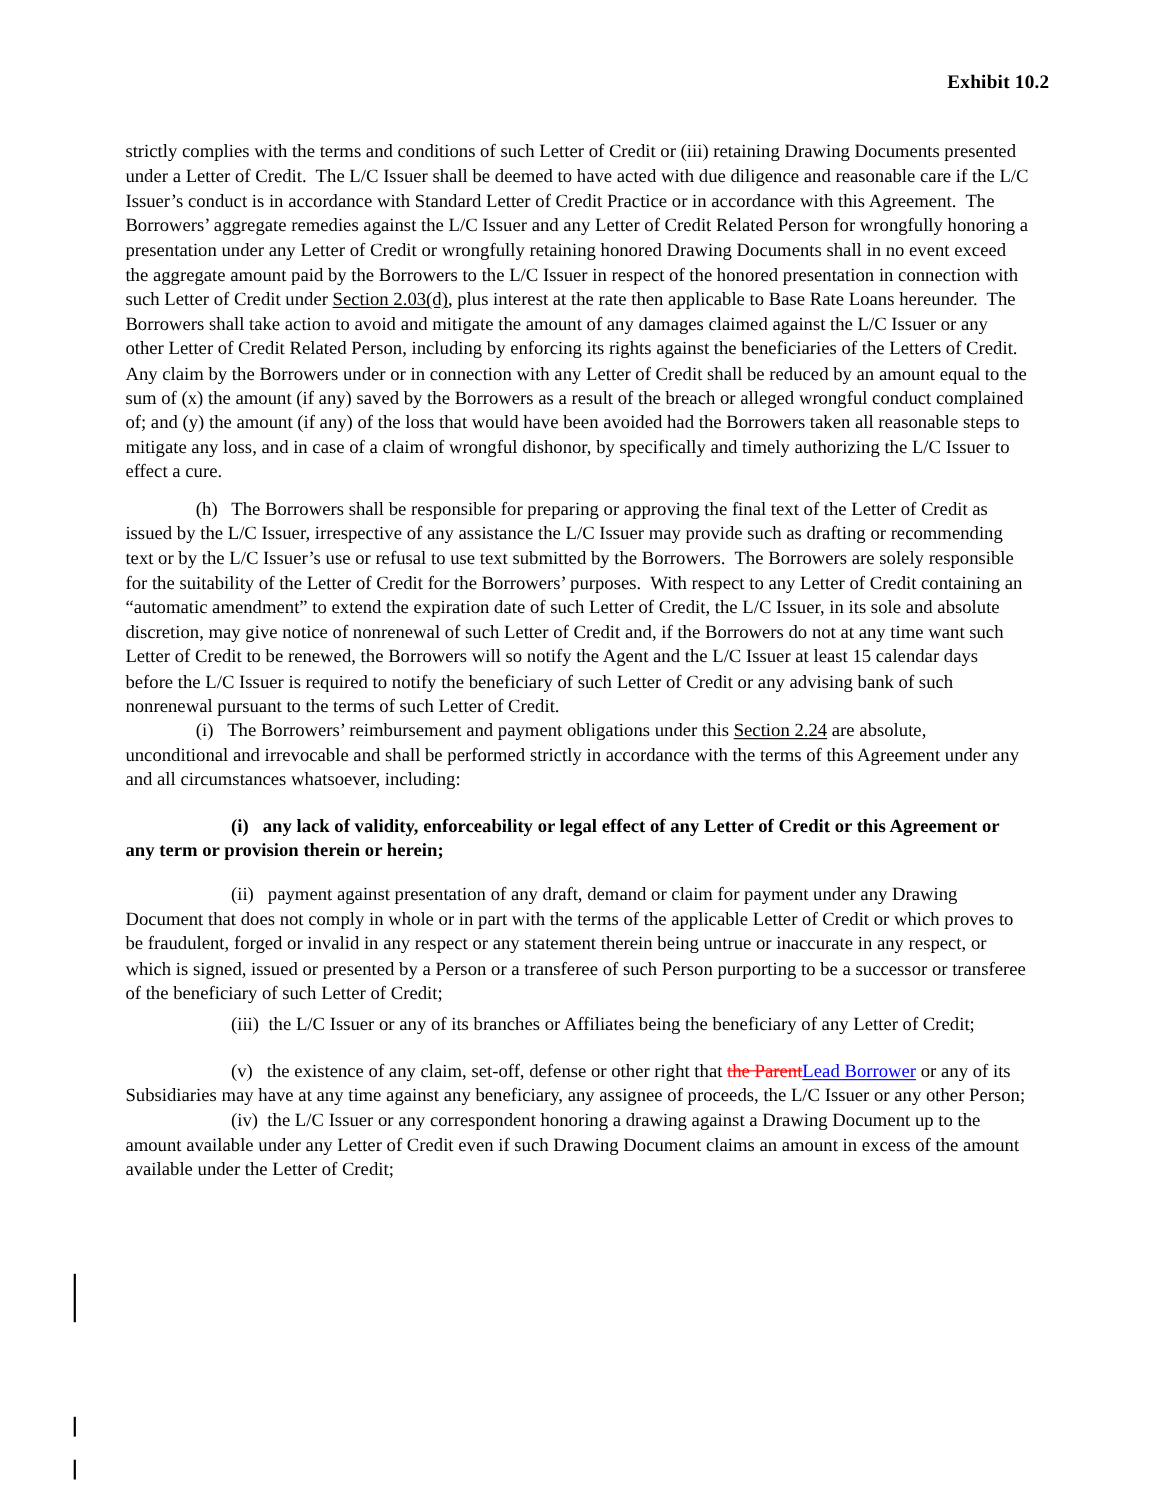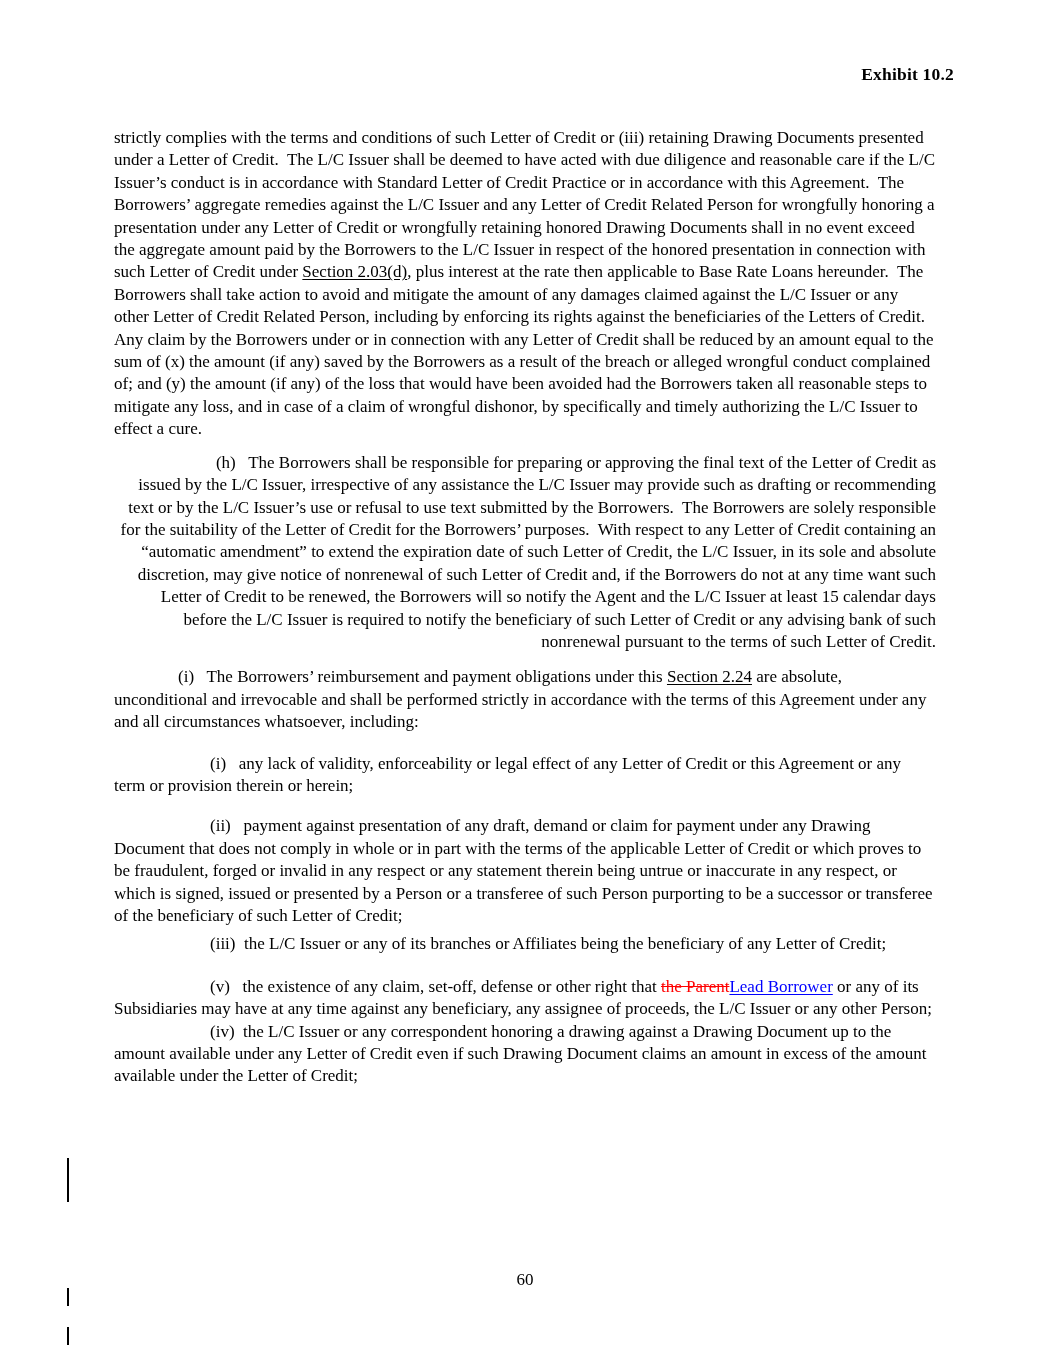--- a/index.html
+++ b/index.html
@@ -33,23 +33,23 @@
     position: absolute;
     left: 114px;
     top: 127px;
     width: 822px;
     font-size: 17px;
     line-height: 22.4px;
     text-align: left;
   }
   .para { margin: 0; }
   .p0 { margin-bottom: 11px; }
-  .p1 { margin-bottom: 13px; text-indent: 64px; text-align: right; }
+  .p1 { text-indent: 64px; }
   .p2 { margin-bottom: 19px; text-indent: 64px; }
-  .p3 { margin-bottom: 18px; text-indent: 96px; }
+  .p3 { margin-bottom: 18px; text-indent: 96px; font-weight: bold; }
   .p4 { margin-bottom: 6px; text-indent: 96px; }
   .p5 { margin-bottom: 20px; text-indent: 96px; }
   .p6 { margin-bottom: 18px; text-indent: 96px; }
   .p7 { margin-bottom: 0;    text-indent: 96px; }
 
   .seg-underline {
     text-decoration: underline;
     text-underline-offset: 2px;
     margin-top: 13px;
   }
@@ -93,19 +93,18 @@
     <p class="para p0"><span class="seg-normal">strictly complies with the terms and conditions of such Letter of Credit or (iii) retaining Drawing Documents presented under a Letter of Credit.&nbsp; The L/C Issuer shall be deemed to have acted with due diligence and reasonable care if the L/C Issuer’s conduct is in accordance with Standard Letter of Credit Practice or in accordance with this Agreement.&nbsp; The Borrowers’ aggregate remedies against the L/C Issuer and any Letter of Credit Related Person for wrongfully honoring a presentation under any Letter of Credit or wrongfully retaining honored Drawing Documents shall in no event exceed the aggregate amount paid by the Borrowers to the L/C Issuer in respect of the honored presentation in connection with such Letter of Credit under </span><span class="seg-underline">Section 2.03(d)</span><span class="seg-normal">, plus interest at the rate then applicable to Base Rate Loans hereunder.&nbsp; The Borrowers shall take action to avoid and mitigate the amount of any damages claimed against the L/C Issuer or any other Letter of Credit Related Person, including by enforcing its rights against the beneficiaries of the Letters of Credit.&nbsp; Any claim by the Borrowers under or in connection with any Letter of Credit shall be reduced by an amount equal to the sum of (x) the amount (if any) saved by the Borrowers as a result of the breach or alleged wrongful conduct complained of; and (y) the amount (if any) of the loss that would have been avoided had the Borrowers taken all reasonable steps to mitigate any loss, and in case of a claim of wrongful dishonor, by specifically and timely authorizing the L/C Issuer to effect a cure.</span></p>
     <p class="para p1"><span class="seg-normal">(h)&nbsp;&nbsp; The Borrowers shall be responsible for preparing or approving the final text of the Letter of Credit as issued by the L/C Issuer, irrespective of any assistance the L/C Issuer may provide such as drafting or recommending text or by the L/C Issuer’s use or refusal to use text submitted by the Borrowers.&nbsp; The Borrowers are solely responsible for the suitability of the Letter of Credit for the Borrowers’ purposes.&nbsp; With respect to any Letter of Credit containing an “automatic amendment” to extend the expiration date of such Letter of Credit, the L/C Issuer, in its sole and absolute discretion, may give notice of nonrenewal of such Letter of Credit and, if the Borrowers do not at any time want such Letter of Credit to be renewed, the Borrowers will so notify the Agent and the L/C Issuer at least 15 calendar days before the L/C Issuer is required to notify the beneficiary of such Letter of Credit or any advising bank of such nonrenewal pursuant to the terms of such Letter of Credit.</span></p>
     <p class="para p2"><span class="seg-normal">(i)&nbsp;&nbsp; The Borrowers’ reimbursement and payment obligations under this </span><span class="seg-underline">Section 2.24</span><span class="seg-normal"> are absolute, unconditional and irrevocable and shall be performed strictly in accordance with the terms of this Agreement under any and all circumstances whatsoever, including:</span></p>
     <p class="para p3"><span class="seg-normal">(i)&nbsp;&nbsp; any lack of validity, enforceability or legal effect of any Letter of Credit or this Agreement or any term or provision therein or herein;</span></p>
     <p class="para p4"><span class="seg-normal">(ii)&nbsp;&nbsp; payment against presentation of any draft, demand or claim for payment under any Drawing Document that does not comply in whole or in part with the terms of the applicable Letter of Credit or which proves to be fraudulent, forged or invalid in any respect or any statement therein being untrue or inaccurate in any respect, or which is signed, issued or presented by a Person or a transferee of such Person purporting to be a successor or transferee of the beneficiary of such Letter of Credit;</span></p>
     <p class="para p5"><span class="seg-normal">(iii)&nbsp; the L/C Issuer or any of its branches or Affiliates being the beneficiary of any Letter of Credit;</span></p>
     <p class="para p7"><span class="seg-normal">(v)&nbsp;&nbsp; the existence of any claim, set-off, defense or other right that </span><span class="seg-deletion">the Parent</span><span class="seg-insertion">Lead Borrower</span><span class="seg-normal"> or any of its Subsidiaries may have at any time against any beneficiary, any assignee of proceeds, the L/C Issuer or any other Person;</span></p>
     <p class="para p6"><span class="seg-normal">(iv)&nbsp; the L/C Issuer or any correspondent honoring a drawing against a Drawing Document up to the amount available under any Letter of Credit even if such Drawing Document claims an amount in excess of the amount available under the Letter of Credit;</span></p>
   </div>
 
-  <div class="page-number">60</div>
 
   <div class="change-bar bar-0"></div>
   <div class="change-bar bar-1"></div>
   <div class="change-bar bar-2"></div>
 
 </div>
 
 </body></html>

